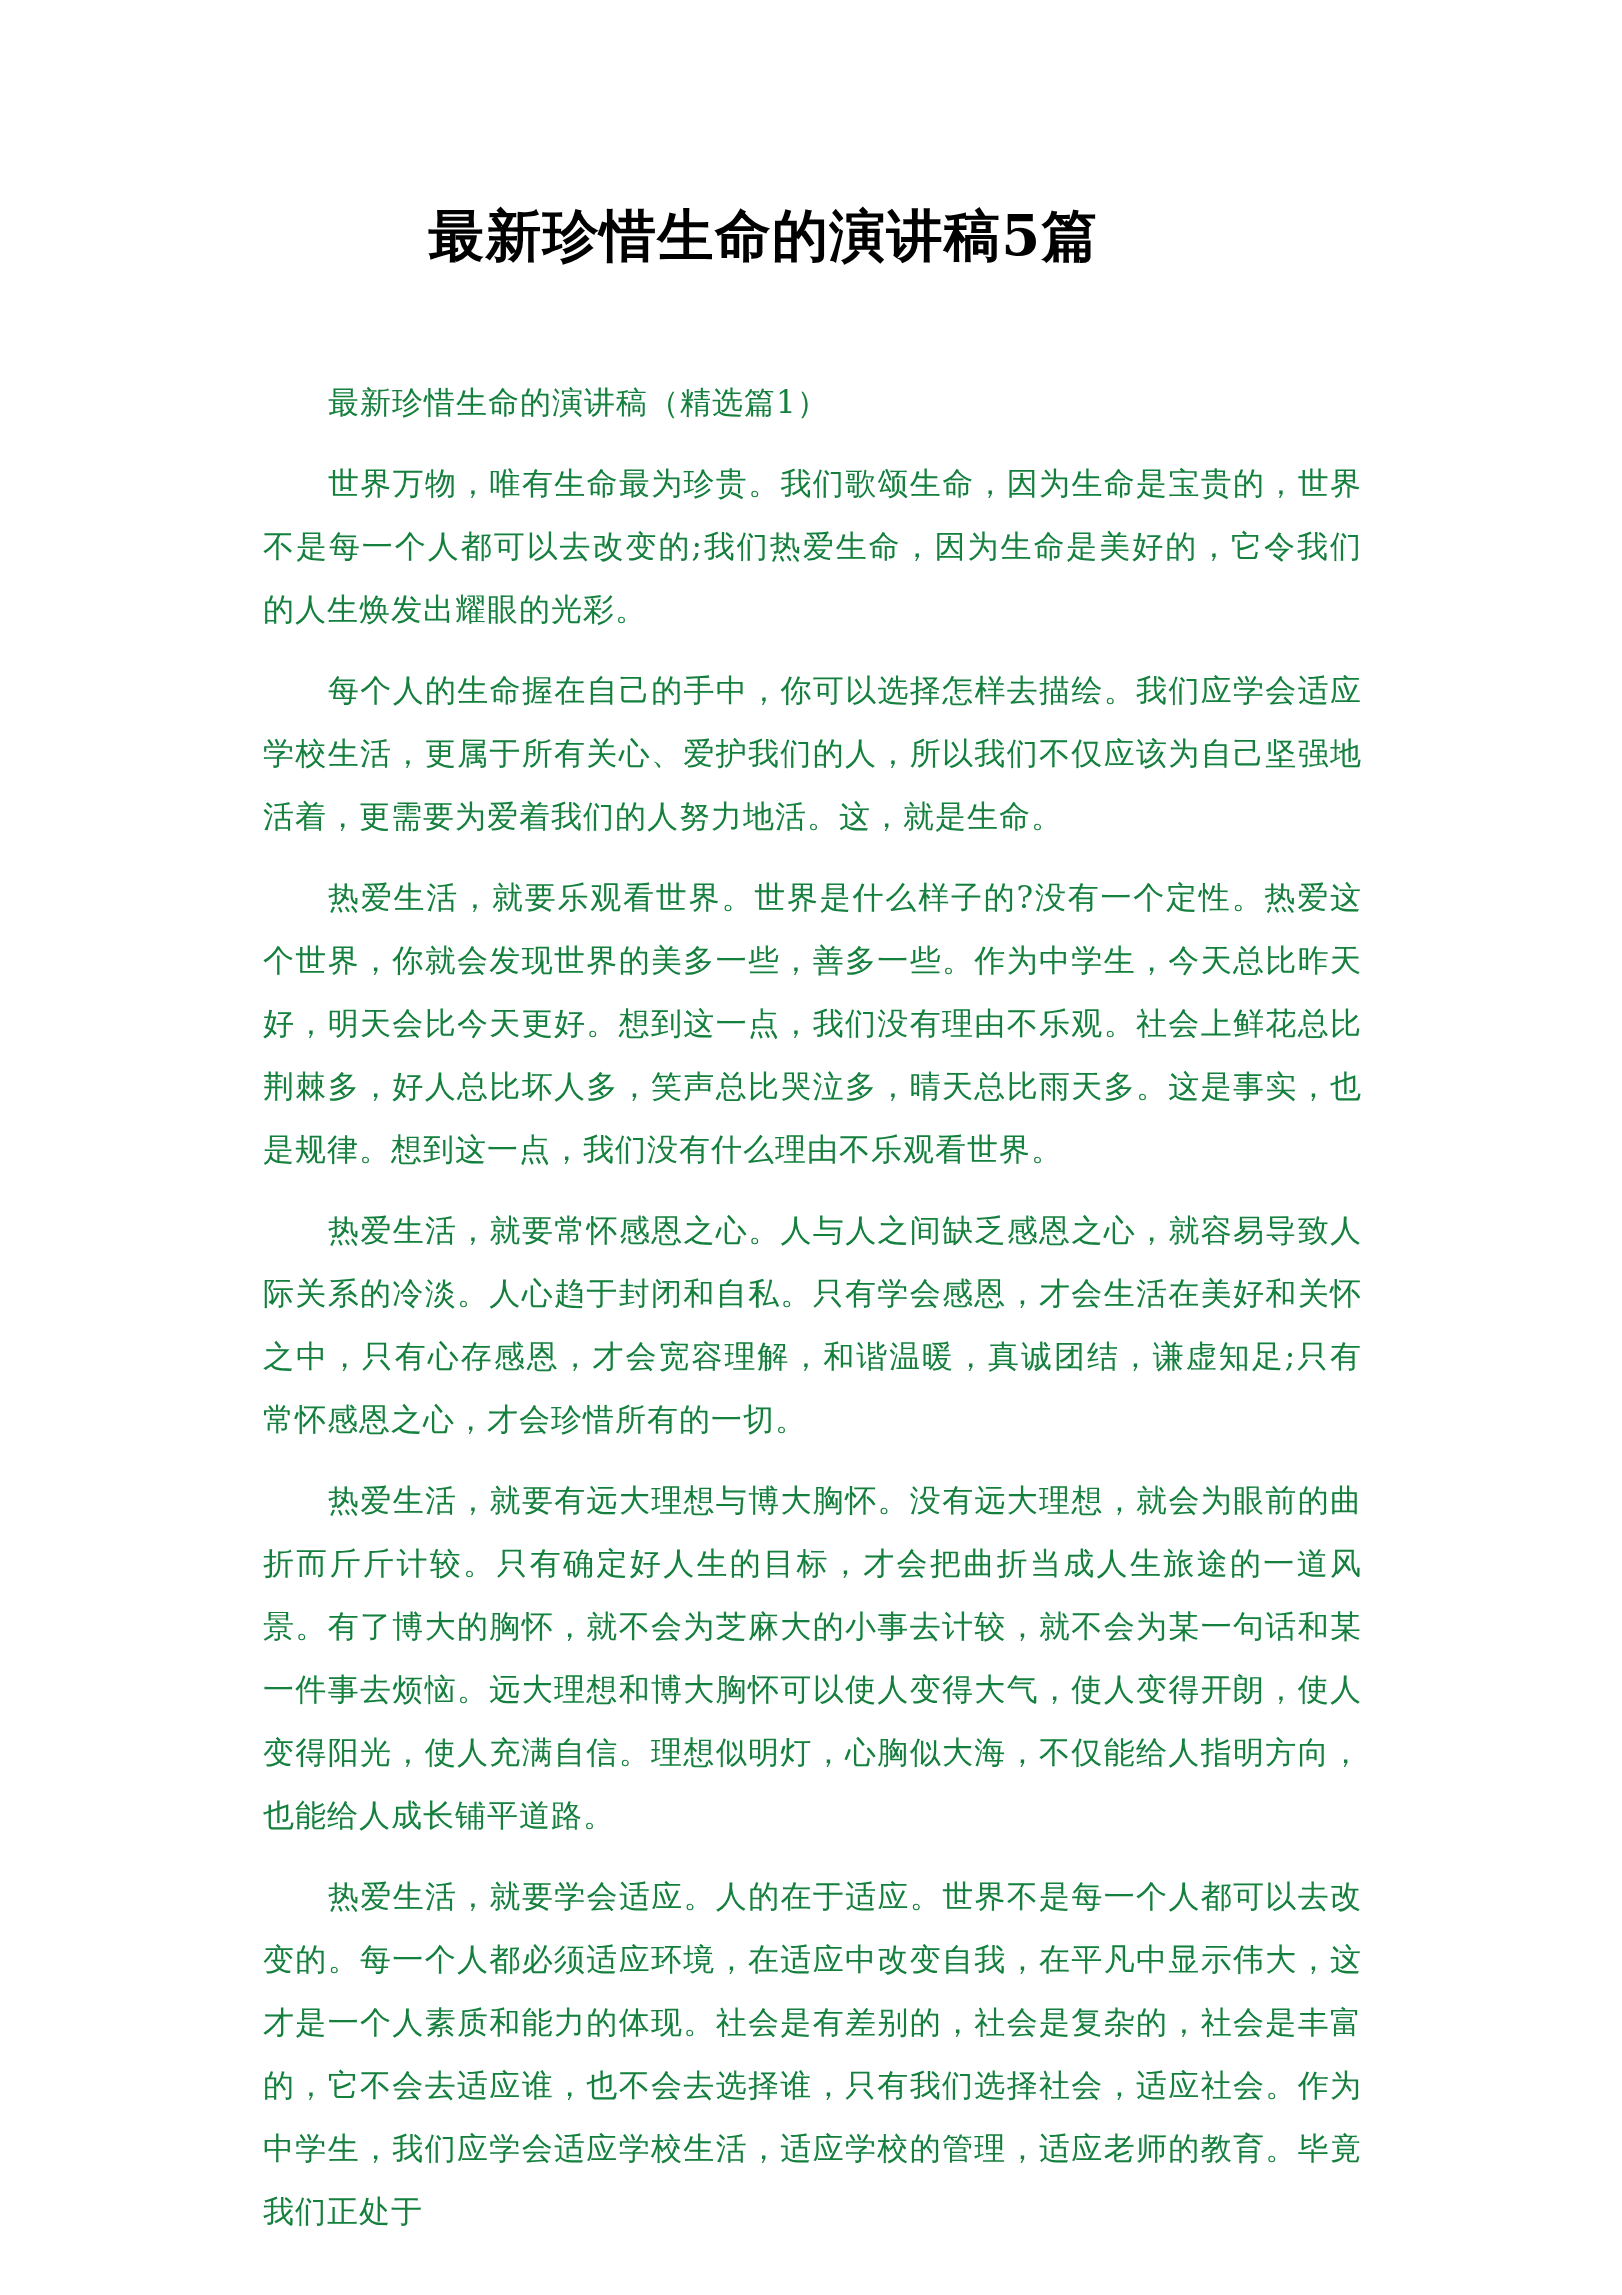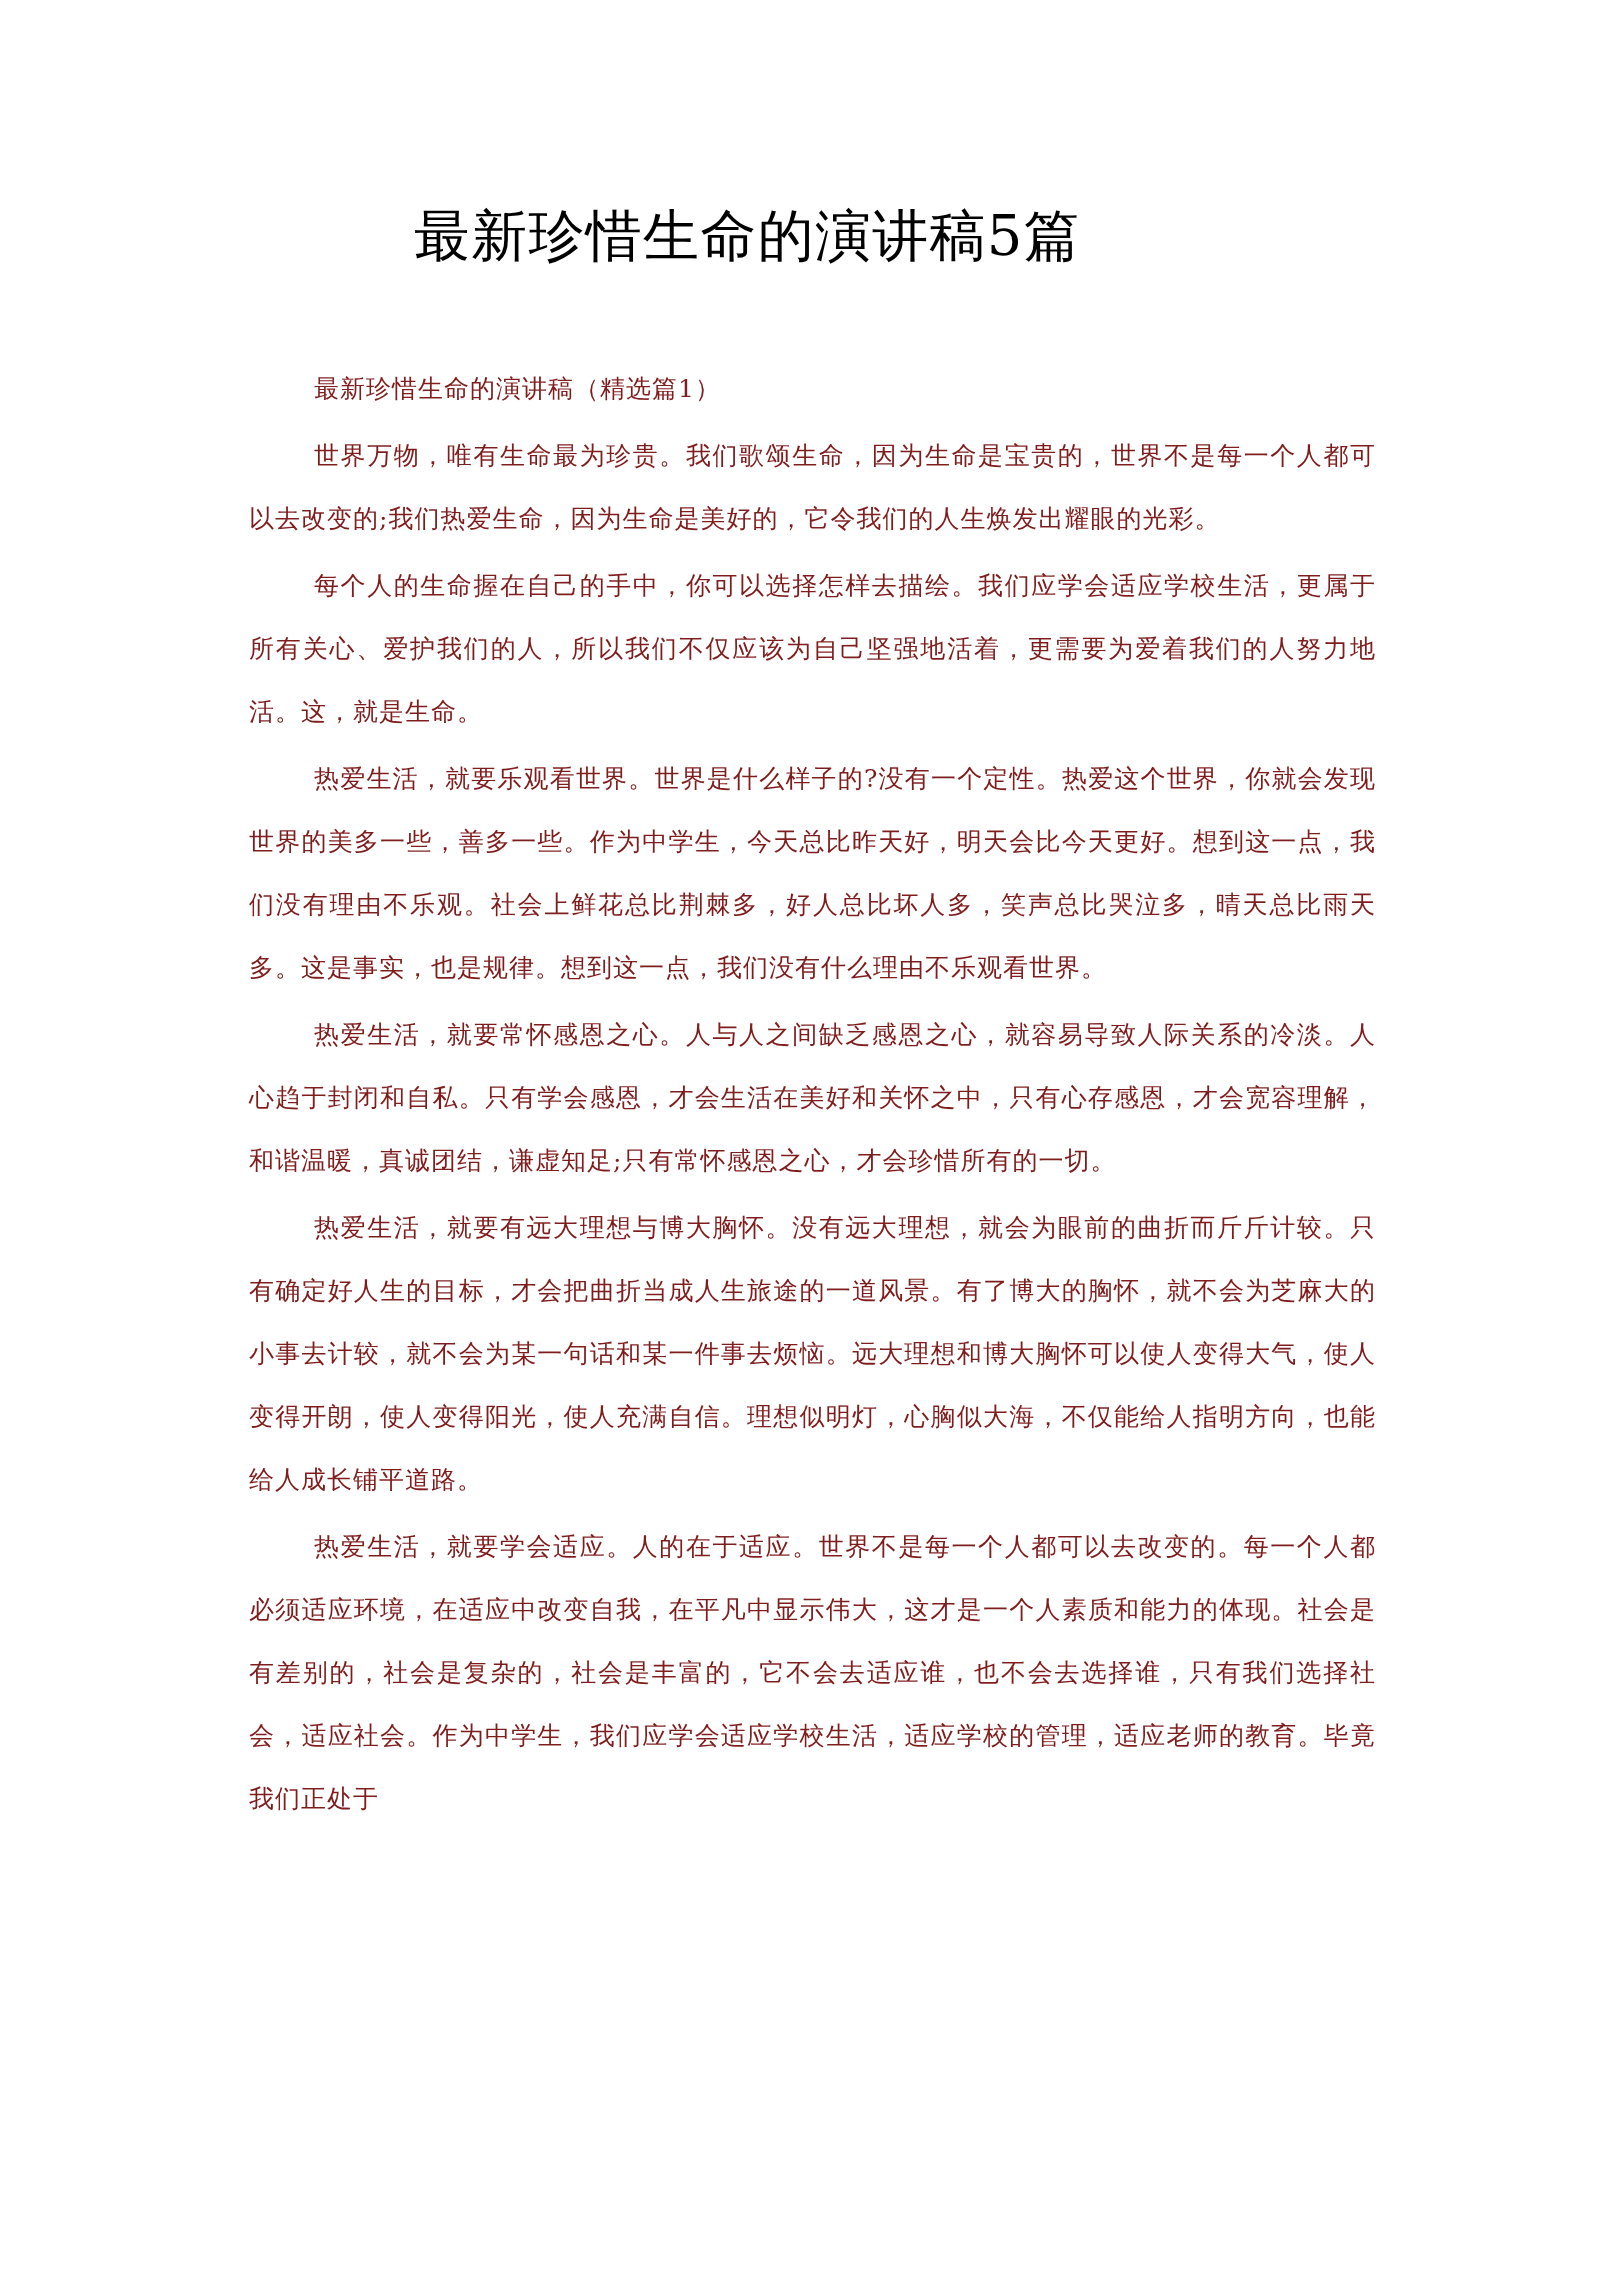--- a/index.html
+++ b/index.html
@@ -19,44 +19,44 @@
       position: absolute;
       left: 0;
       top: 0;
       width: 1623px;
       height: 2295px;
       background: #ffffff;
     }
     .doc-title {
       position: absolute;
       top: 196px;
-      left: 0;
+      left: 16px;
       width: 1495px;
       text-align: center;
       font-size: 56px;
       line-height: 79px;
-      font-weight: normal;
+      font-weight: bold;
       letter-spacing: 1.3px;
       margin: 0;
       color: #000000;
     }
     .content {
       position: absolute;
       left: 245px;
       top: 353px;
       width: 1135px;
     }
     .para {
-      margin: 4px;
-      font-size: 25px;
+      margin: 18px;
+      font-size: 31px;
       line-height: 63px;
       text-indent: 65px;
       text-align: justify;
       letter-spacing: 1px;
-      color: #7f1d1d;
+      color: #15803d;
     }
   </style>
 </head>
 <body>
 
 <div class="page">
   <h1 class="doc-title">最新珍惜生命的演讲稿5篇</h1>
 
   <div class="content">
     <p class="para">最新珍惜生命的演讲稿（精选篇1）</p>

